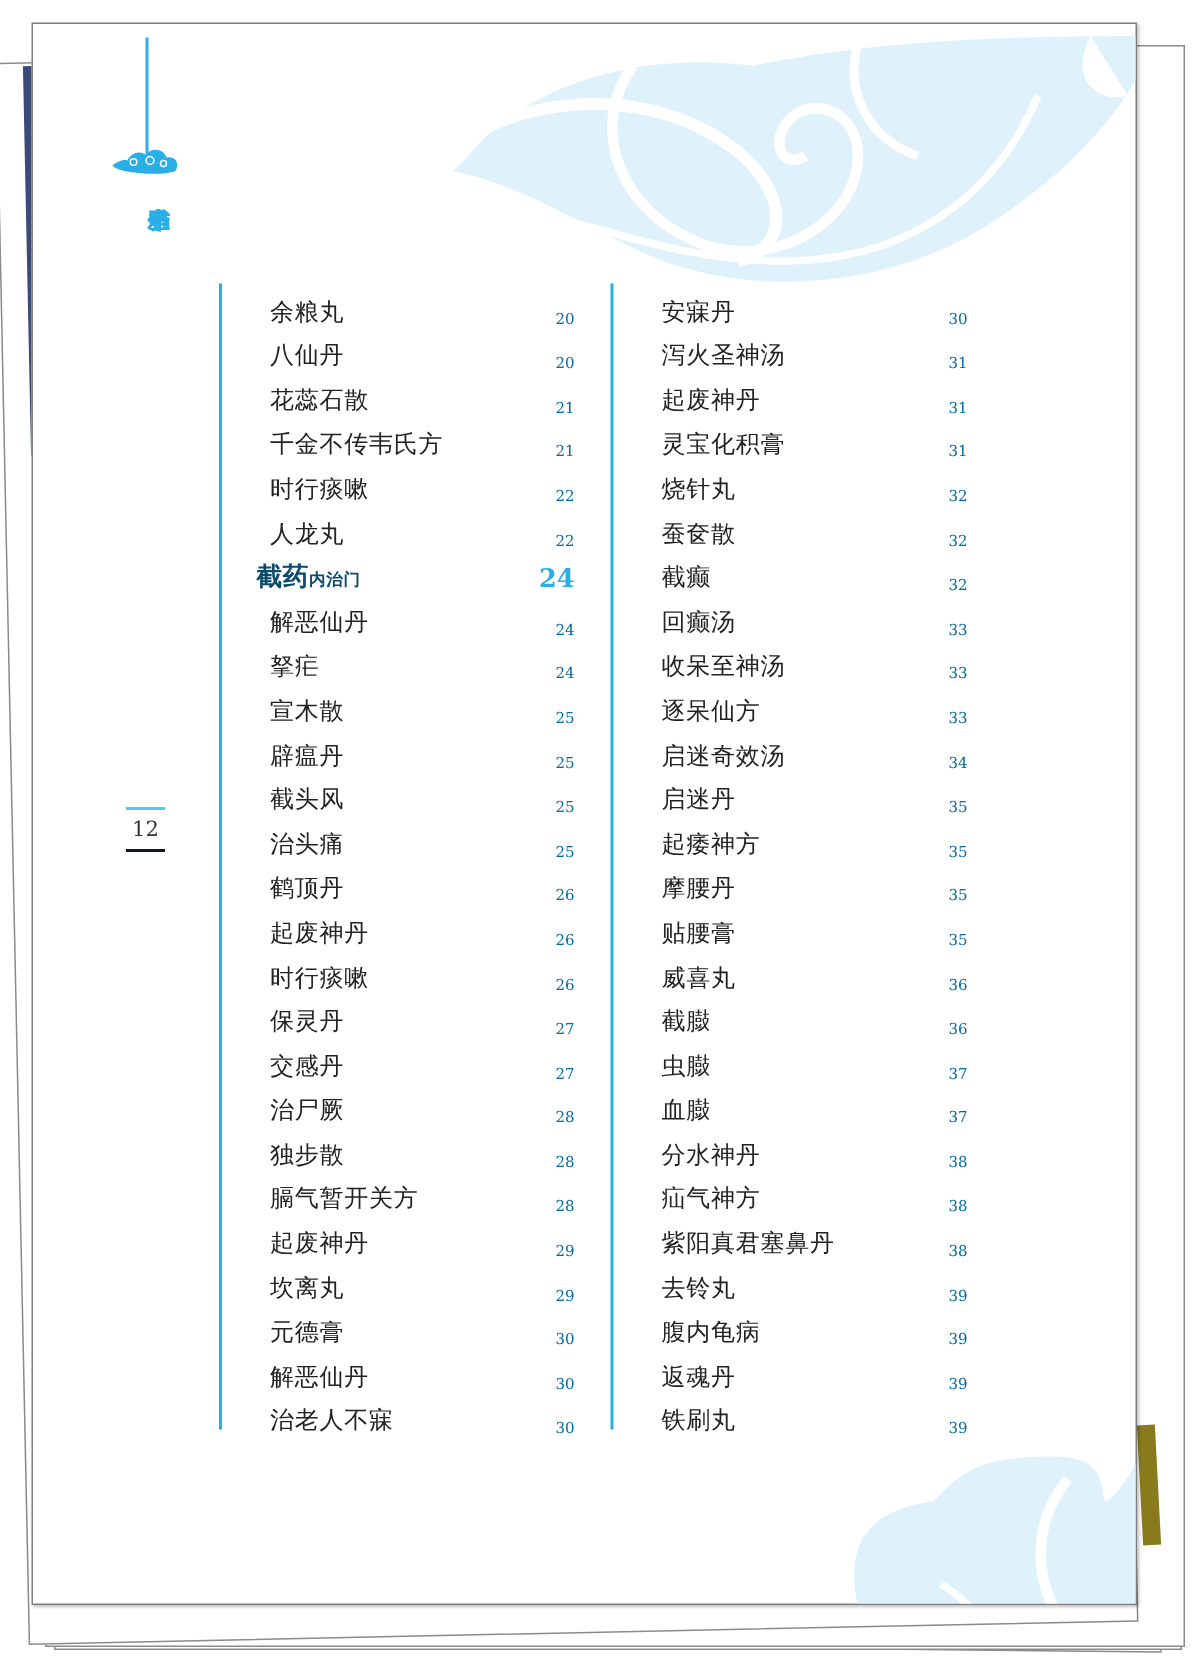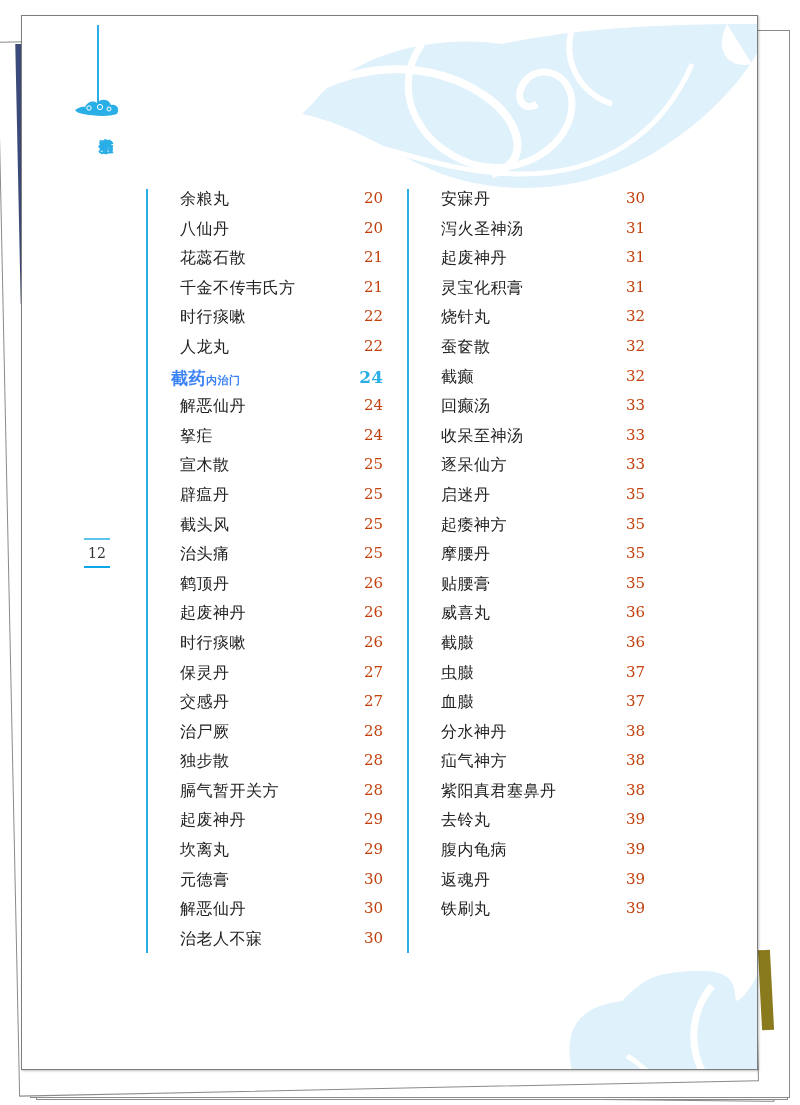--- a/index.html
+++ b/index.html
@@ -28,37 +28,37 @@
   .brand-line { position: absolute; left: 75px; top: 9px; width: 2px; height: 78px; background: #29aee6; }
   .cloud-icon { position: absolute; left: 51px; top: 80px; }
   .brand-title {
     position: absolute; left: 80px; top: 111px; width: 22px;
     color: #29aee6; font-weight: bold; font-size: 15px; line-height: 15px;
     writing-mode: vertical-rl; letter-spacing: 0px;
     transform: translateX(-11px);
   }
   .page-num {
     position: absolute; left: 62px; top: 522px; width: 26px;
-    border-top: 2px solid #5bc4ec; border-bottom: 2px solid #0ea5e9;
+    border-top: 2px solid #5bc4ec; border-bottom: 2px solid #0f172a;
     text-align: center; font-size: 14px; color: #333; line-height: 22px; padding: 2px 0;
   }
 
   .col { position: absolute; top: 173px; }
   .col-left { left: 124px; width: 240px; }
   .col-right { left: 385px; width: 250px; }
   .col-rule { position: absolute; left: 0; top: 0; width: 2px; background: #29aee6; }
   .col-left .col-rule { height: 764px; }
   .col-right .col-rule { height: 764px; }
   .rows { position: absolute; left: 0; top: 0; right: 0; }
-  .row { height: 29.6px; display: flex; align-items: flex-start; justify-content: space-between; font-size: 16px; color: #222; }
+  .row { height: 29.6px; display: flex; align-items: flex-end; justify-content: space-between; font-size: 16px; color: #222; }
   .row .name { padding-left: 34px; letter-spacing: 0.5px; }
-  .row .pg { font-size: 15px; color: #c2410c; }
+  .row .pg { font-size: 10px; color: #0369a1; }
   .col-left .row .pg { padding-right: 3px; }
   .col-right .row .pg { padding-right: 12px; }
-  .row.section .name { padding-left: 25px; color: #3b82f6; font-weight: bold; font-size: 17px; }
+  .row.section .name { padding-left: 25px; color: #0c4a6e; font-weight: bold; font-size: 17px; }
   .row.section .name .sub { font-size: 11px; font-weight: bold; }
   .row.section .pg { color: #29aee6; font-weight: bold; font-size: 17px; }
 </style>
 </head>
 <body>
 
 <div class="sheet sheet-back4"></div>
 <div class="sheet sheet-back3"></div>
 <div class="sheet sheet-back2"></div>
 <div class="sheet sheet-back1"></div>
@@ -240,20 +240,24 @@
         </div>
         <div class="row">
           <span class="name"><span>收呆至神汤</span></span>
           <span class="pg">33</span>
         </div>
         <div class="row">
           <span class="name"><span>逐呆仙方</span></span>
           <span class="pg">33</span>
         </div>
         <div class="row">
+          <span class="name"><span>启迷奇效汤</span></span>
+          <span class="pg">34</span>
+        </div>
+        <div class="row">
           <span class="name"><span>启迷丹</span></span>
           <span class="pg">35</span>
         </div>
         <div class="row">
           <span class="name"><span>起痿神方</span></span>
           <span class="pg">35</span>
         </div>
         <div class="row">
           <span class="name"><span>摩腰丹</span></span>
           <span class="pg">35</span>

